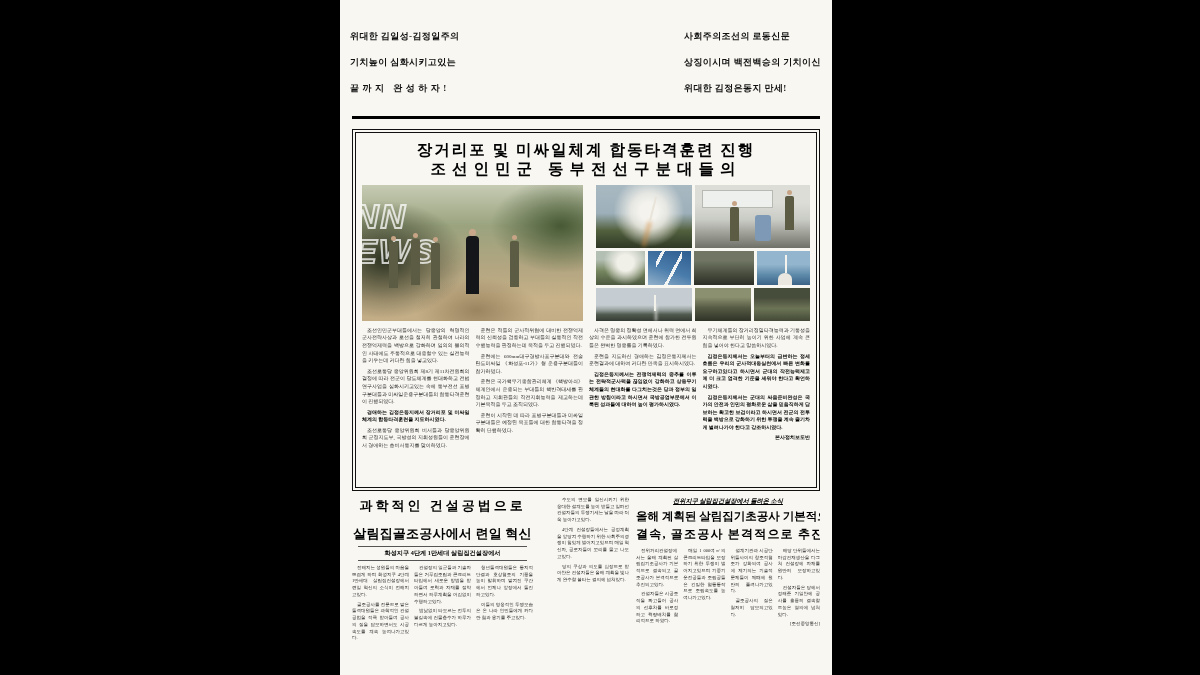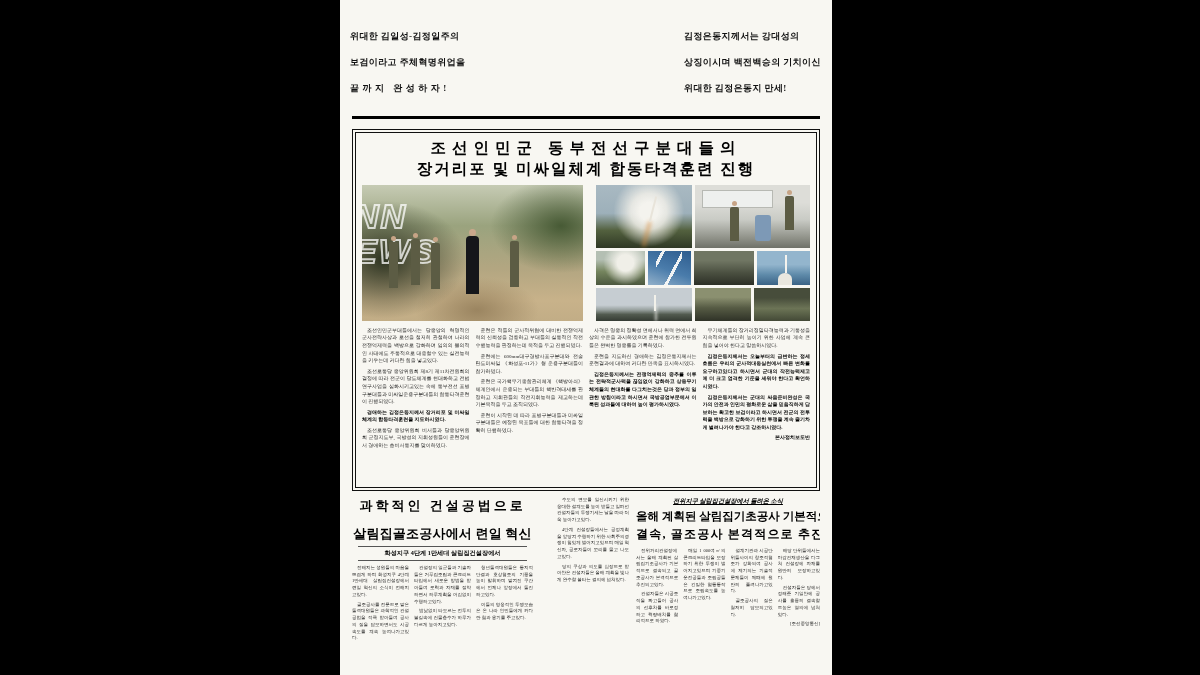--- a/index.html
+++ b/index.html
@@ -95,36 +95,36 @@
 </style>
 </head>
 <body>
 
 <div class="page">
 
   <div class="masthead">
     <div class="mast-grid">
       <div class="slogan left">
         <div class="sline">위대한 김일성-김정일주의</div>
-        <div class="sline">보검이라고 주체혁명위업을</div>
+        <div class="sline">기치높이 심화시키고있는</div>
         <div class="sline">끝까지 완성하자!</div>
       </div>
       <div class="slogan right">
-        <div class="sline">김정은동지께서는 강대성의</div>
+        <div class="sline">사회주의조선의 로동신문</div>
         <div class="sline">상징이시며 백전백승의 기치이신</div>
         <div class="sline">위대한 김정은동지 만세!</div>
       </div>
     </div>
     <div class="mast-rule"></div>
   </div>
 
   <div class="main-box">
     <div class="main-box-inner">
+      <div class="hl hl2">장거리포 및 미싸일체계 합동타격훈련 진행</div>
       <div class="hl hl1">조선인민군  동부전선구분대들의</div>
-      <div class="hl hl2">장거리포 및 미싸일체계 합동타격훈련 진행</div>
 
       <div class="collage">
         <div class="photo photo-big">
           <div class="watermark">
             <div>NN</div>
             <div>EWS</div>
           </div>
           <div class="fig fig-off" style="left:12%;top:42%;"></div>
           <div class="fig fig-off" style="left:22%;top:40%;"></div>
           <div class="fig fig-off" style="left:31%;top:43%;"></div>

